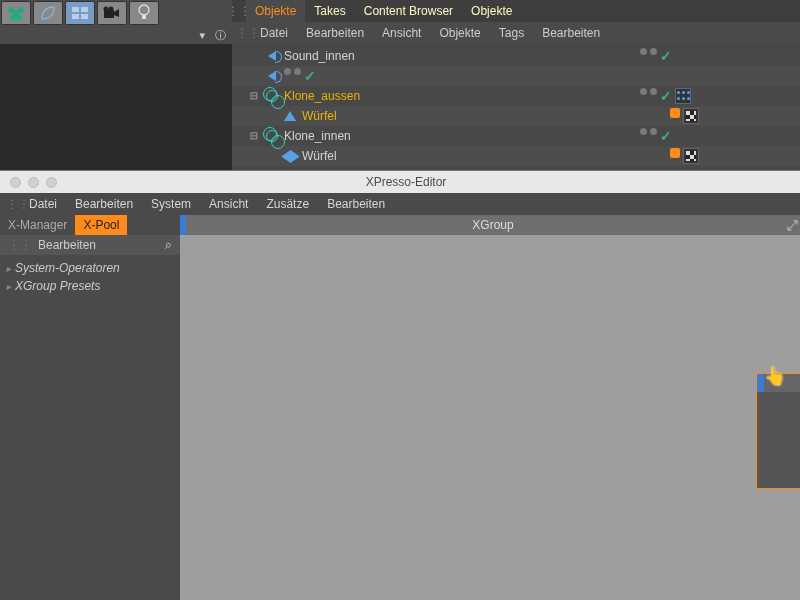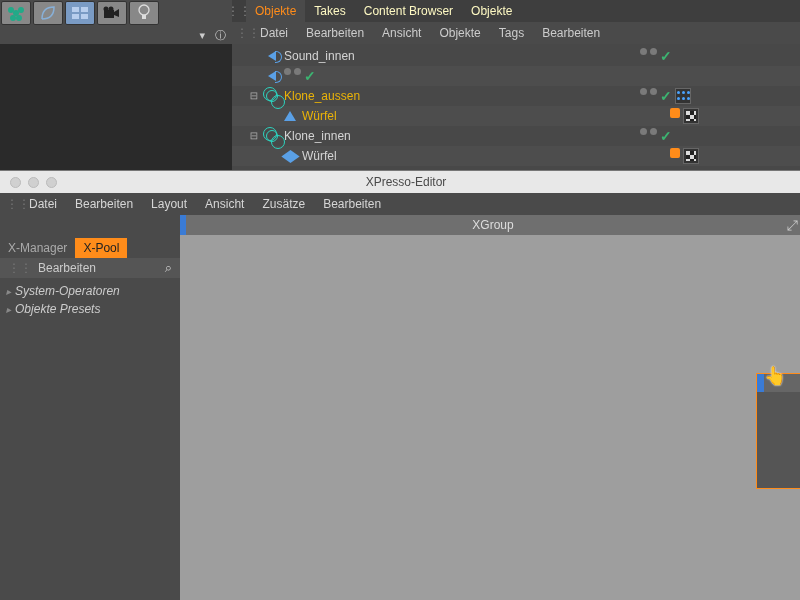--- a/index.html
+++ b/index.html
@@ -56,21 +56,21 @@
 .xwin { position:absolute; left:0; top:170px; right:0; bottom:0; background:#9e9e9e; border-top:1px solid #777;}
 .xtitlebar { height:22px; background:#e8e8e8; display:flex; align-items:center; position:relative; }
 .traffic { display:flex; gap:7px; padding-left:10px;}
 .tdot { width:11px; height:11px; border-radius:50%; background:#d0d0d0; border:1px solid #bbb;}
 .xtitle { position:absolute; left:12px;right:0; text-align:center; color:#4a4a4a; font-size:12px;}
 .xmenu { height:22px; background:#4a4a4a; display:flex; align-items:center; gap:0; padding-left:6px;}
 .xmenu .grip{width:14px;color:#777;}
 .xmi { color:#d6d6d6; padding:3px 9px; cursor:pointer;}
 .xbody { display:flex; height:calc(100% - 44px); }
 .xside { width:180px; background:#4a4a4a; display:flex; flex-direction:column;}
-.sidetabs { display:flex; height:20px;margin-top:23px;}
+.sidetabs { display:flex; height:20px;}
 .stab { padding:3px 8px; color:#aaa; cursor:pointer;}
 .stab.active { background:#ff8c1a; color:#222;}
 .sidebar2 { height:20px; background:#555; display:flex; align-items:center; padding:0 8px; justify-content:space-between;}
 .sidebar2 span{color:#ccc;}
 .srch { color:#aaa; font-size:13px;}
 .sidetree { padding:4px 6px;}
 .sti { color:#ccc; padding:2px 0; cursor:pointer;font-style:italic;}
 .sti::before { content:"▸"; color:#888; margin-right:4px; font-size:10px;}
 
 .xcanvas { flex:1; position:relative; background:#9e9e9e;}
@@ -246,41 +246,41 @@
       <div class="tdot"></div>
       <div class="tdot"></div>
       <div class="tdot"></div>
     </div>
     <div class="xtitle">XPresso-Editor</div>
   </div>
   <div class="xmenu">
     <span class="grip">⋮⋮</span>
     <div class="xmi">Datei</div>
     <div class="xmi">Bearbeiten</div>
-    <div class="xmi">Layout</div>
+    <div class="xmi">System</div>
     <div class="xmi">Ansicht</div>
     <div class="xmi">Zusätze</div>
     <div class="xmi">Bearbeiten</div>
   </div>
   <div class="xbody">
     <div class="xside">
       <div class="sidetabs">
         <div class="stab">X-Manager</div>
         <div class="stab active">X-Pool</div>
       </div>
       <div class="sidebar2">
         <span style="display:flex;gap:6px;">
             <span class="grip" style="color:#777;">⋮⋮</span>
             <span>Bearbeiten</span>
           </span>
         <span class="srch">⌕</span>
       </div>
       <div class="sidetree">
         <div class="sti">System-Operatoren</div>
-        <div class="sti">Objekte Presets</div>
+        <div class="sti">XGroup Presets</div>
       </div>
     </div>
     <div class="xcanvas">
       <div class="xcanvas-hdr">
         <span>XGroup</span>
         <span class="corner">⤢</span>
       </div>
       <div class="node">
         <div class="node-hdr">Klone_aussen</div>
       </div>

